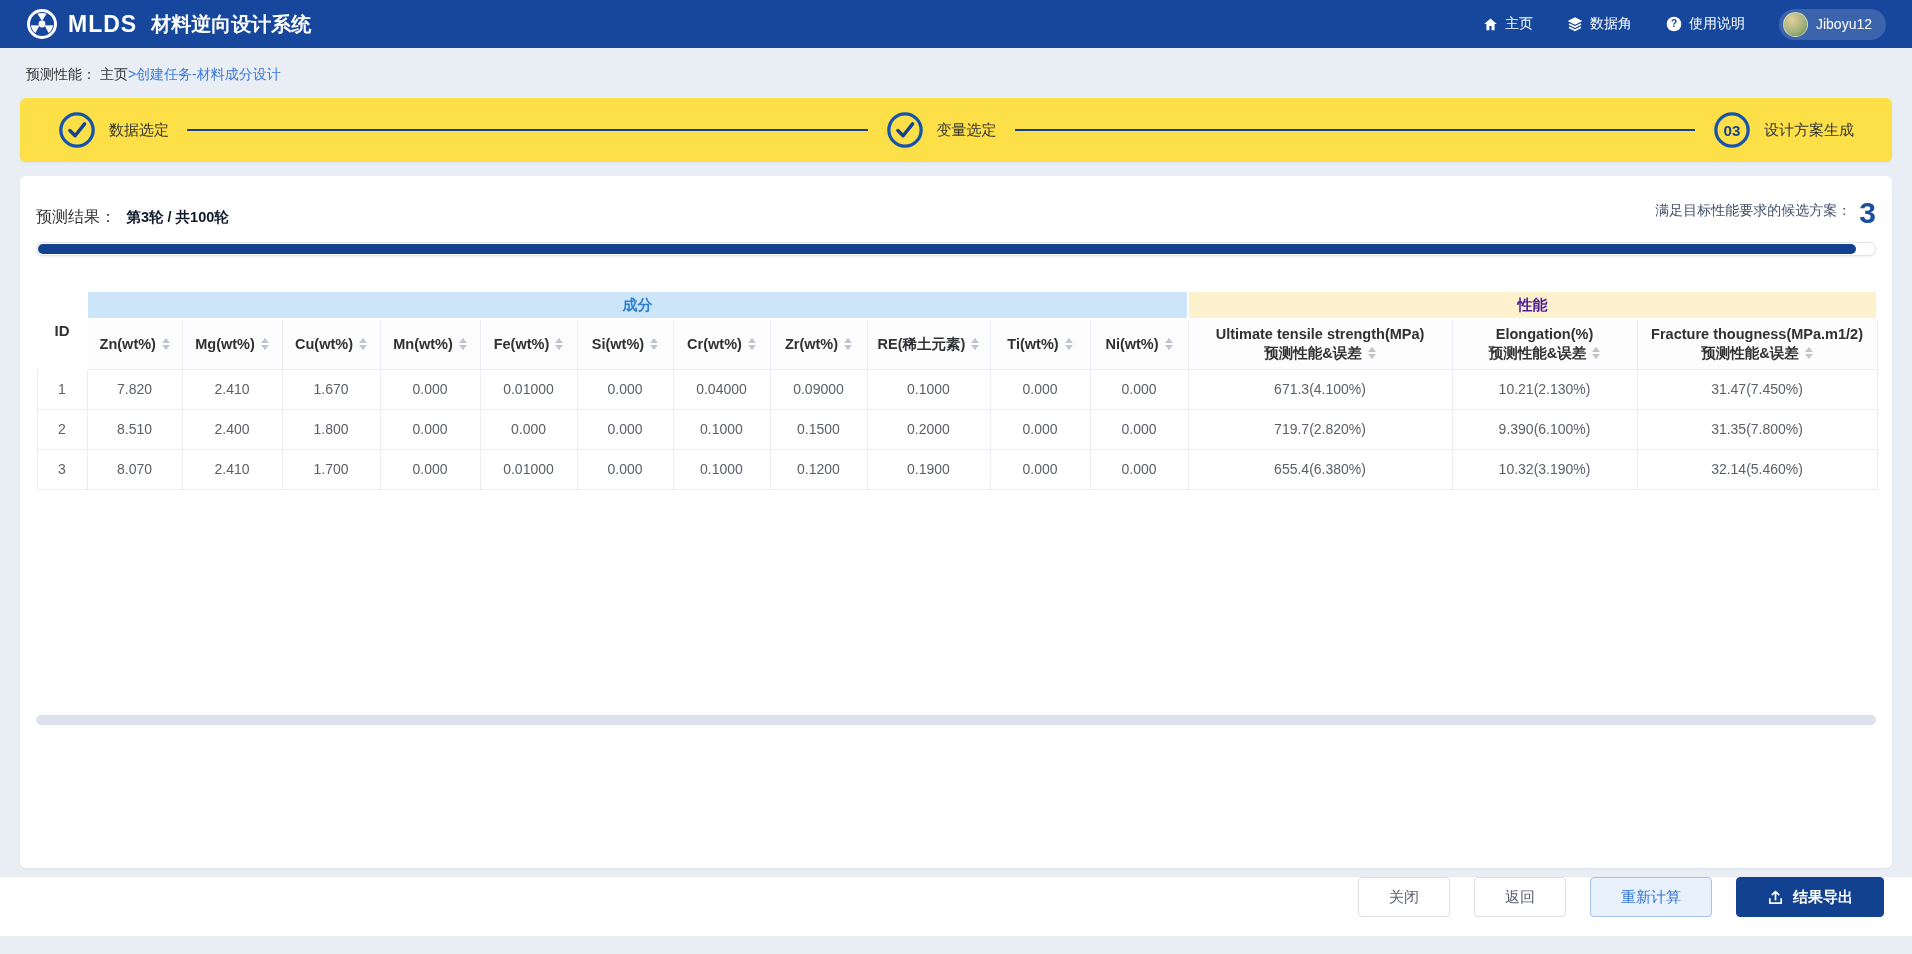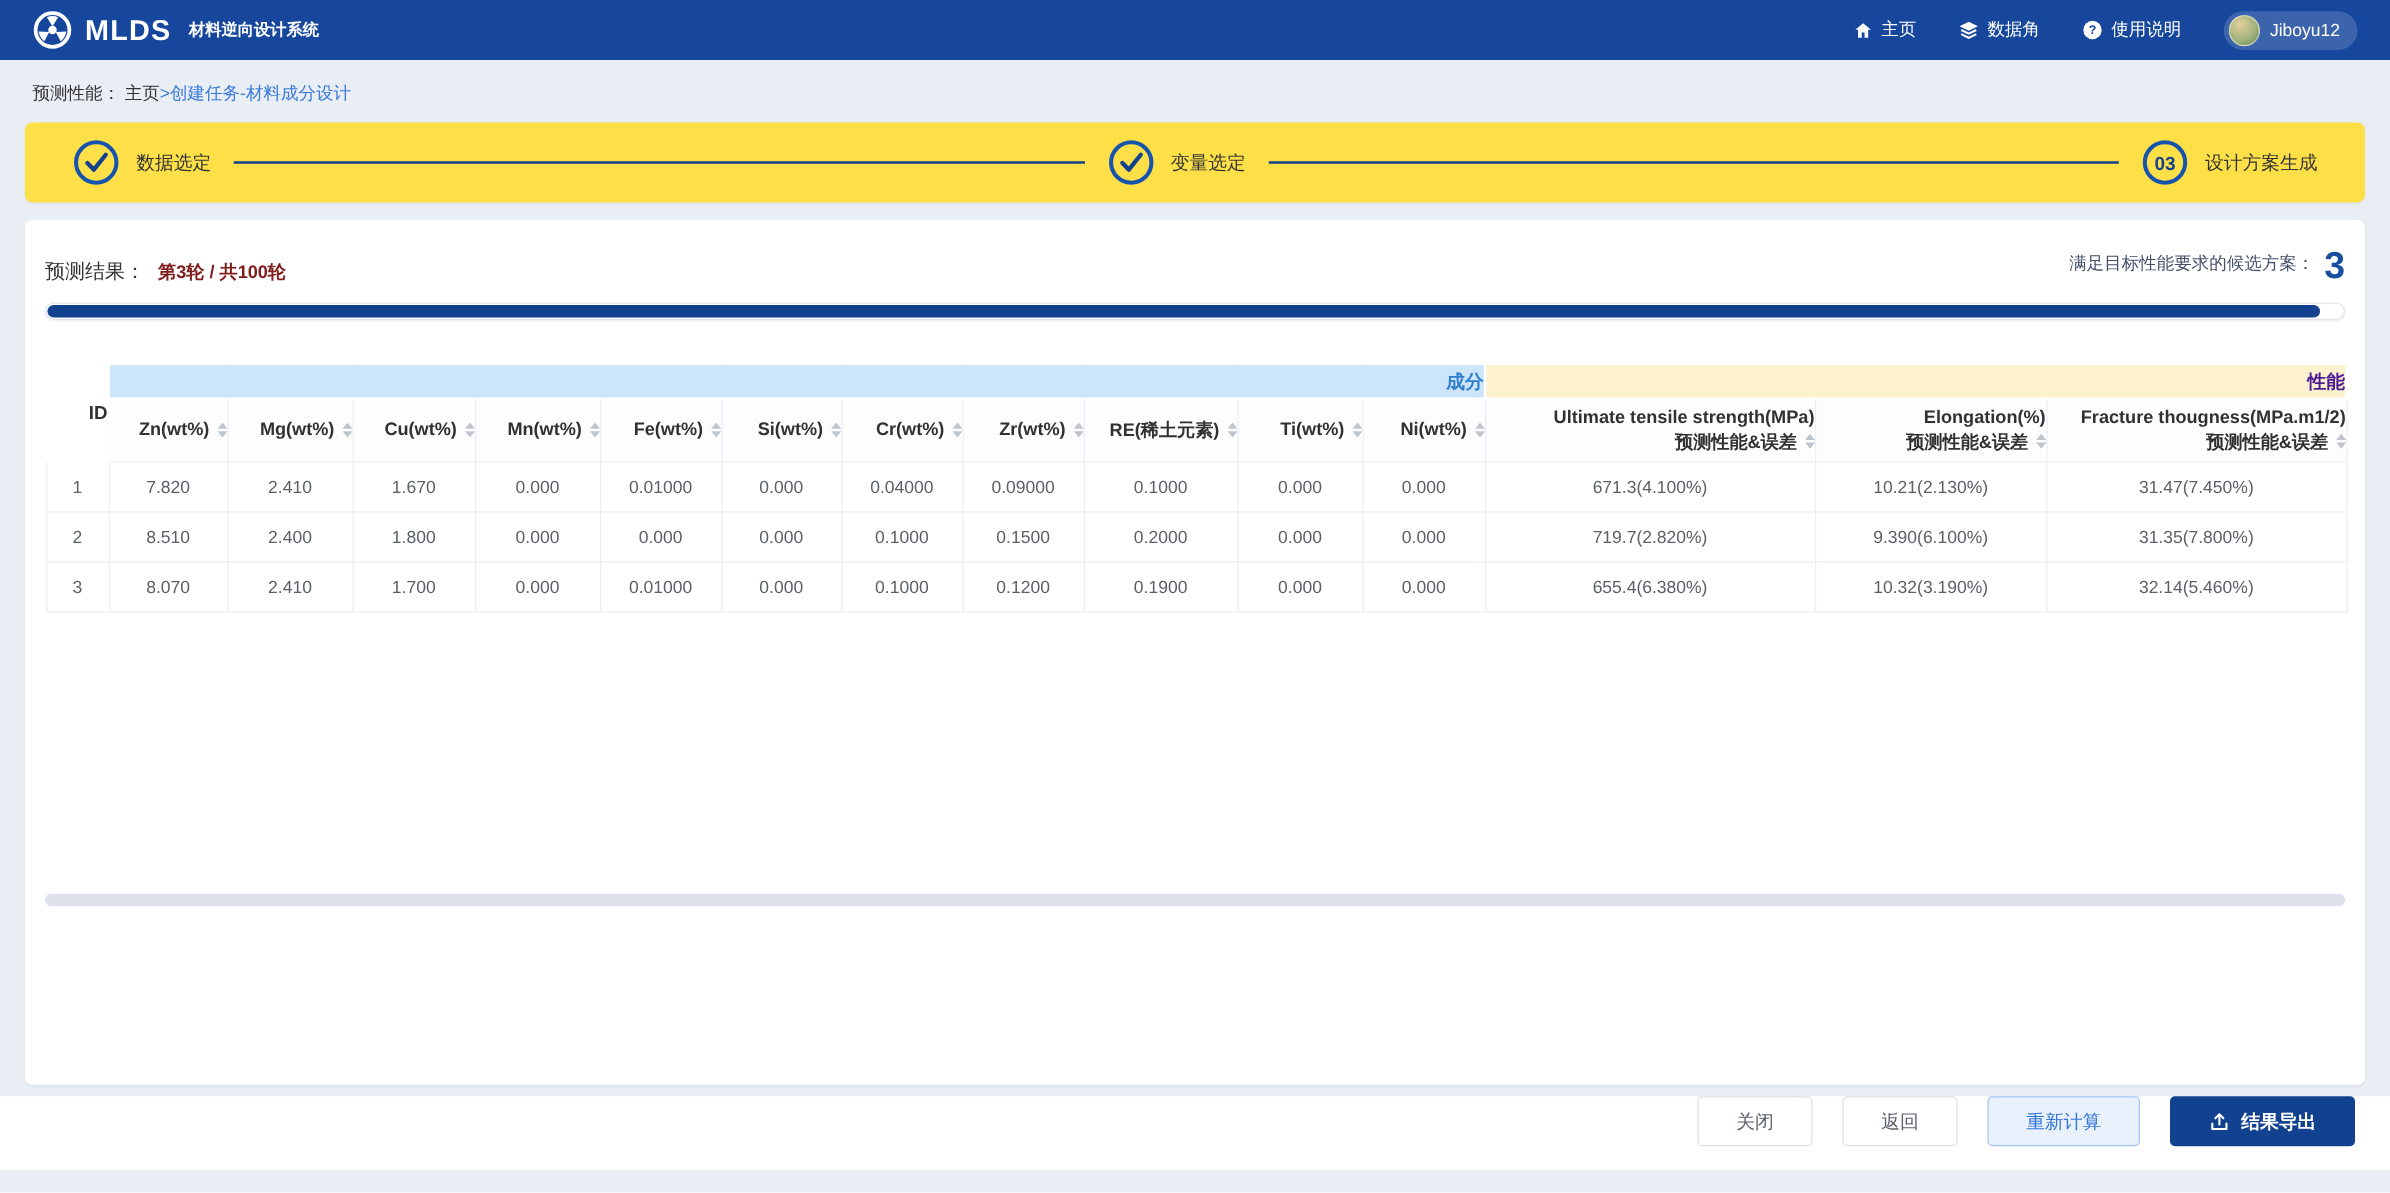--- a/index.html
+++ b/index.html
@@ -4,21 +4,21 @@
 <style>
   * { box-sizing: border-box; margin: 0; padding: 0; }
   html,body { width:1912px; height:954px; overflow:hidden; }
   body { font-family:"Liberation Sans","DejaVu Sans",sans-serif; background:#e9edf4; color:#333; }
 
   
   .navbar { height:48px; background:#16479c; display:flex; align-items:center; padding:0 26px; color:#fff;justify-content:center; }
   .brand { display:flex; align-items:center; gap:10px; }
   .brand .logo { width:32px; height:32px; flex:0 0 auto; }
   .brand .mlds { font-size:23px; font-weight:bold; letter-spacing:1px; }
-  .brand .appname { font-size:13px; font-weight:bold; margin-left:4px; }
+  .brand .appname { font-size:20px; font-weight:bold; margin-left:4px; }
   .nav-right { margin-left:auto; display:flex; align-items:center; gap:34px; }
   .nav-item { display:flex; align-items:center; gap:7px; font-size:14px; cursor:pointer; }
   .nav-item svg { display:block; }
   .user-chip { display:flex; align-items:center; gap:8px; background:rgba(255,255,255,.16); border-radius:16px; padding:3px 14px 3px 4px; font-size:14px; cursor:pointer; }
   .avatar { width:25px; height:25px; border-radius:50%; background:radial-gradient(circle at 35% 30%, #e4cf9a, #9db07a 60%, #5f7a4e); border:1px solid rgba(255,255,255,.5); }
 
   
   .breadcrumb { padding:18px 26px 12px; font-size:14px; color:#333; }
   .breadcrumb .link { color:#3a7ad9; cursor:pointer; }
 
@@ -30,31 +30,31 @@
   .step-icon { width:38px; height:38px; display:block; }
 
   
   .main-card { margin:14px 20px 0; background:#fff; border-radius:6px; height:692px; padding:10px 16px 0; box-shadow:0 1px 2px rgba(20,40,90,.05); position:relative; }
   .title-row { display:flex; align-items:center; padding:6px 0 2px; }
   .task-title { display:flex; align-items:center; gap:9px; font-size:17px; font-weight:bold; color:#333; white-space:nowrap; }
   .title-bar { width:4px; height:19px; background:#1a4fa0; border-radius:1px; }
   .task-desc { flex:1; text-align:right; font-size:13px; color:#9aa0ab; white-space:nowrap; overflow:hidden; padding-left:40px; margin-top:6px; }
   .pred-row { display:flex; align-items:flex-end; justify-content:space-between; padding:12px 0 2px; }
   .pred-left { font-size:16px; color:#333; }
-  .pred-round { color:#7f1d1d; font-weight:bold; font-size:14.5px; margin-left:6px; }
+  .pred-round { color:#0f172a; font-weight:bold; font-size:14.5px; margin-left:6px; }
   .pred-right { display:flex; align-items:center; gap:8px; }
   .cand-label { font-size:14px; color:#44506a; padding-bottom:4px; }
   .cand-value { font-size:30px; font-weight:bold; color:#1a4fa0; line-height:1; }
   .progress-track { margin-top:12px; height:14px; border-radius:8px; background:#fff; box-shadow:inset 0 0 0 1px #dfe4ef, 0 1px 2px rgba(20,40,90,.08); padding:2px; }
   .progress-fill { height:10px; border-radius:6px; background:#12418f; }
 
   
   table.results { width:100%; border-collapse:collapse; margin-top:34px; table-layout:fixed; }
   .results th, .results td { border:1px solid #ebeef5; text-align:center; }
-  .results thead th { color:#303133; font-weight:bold; font-size:14.5px; background:#fdfdfe;text-align:right; }
+  .results thead th { color:#303133; font-weight:bold; font-size:14.5px; background:#fdfdfe; }
   .results th.id-head { background:#fff; font-size:15px; }
   .results tr.group-row th { height:28px; font-size:15px; border:2px solid #fff; }
   .results th.comp-group { background:#cde5f8; color:#2f7fd1; border-radius:4px; }
   .results th.perf-group { background:#fdf1ce; color:#4c1d95; border-radius:4px; }
   .results tr.cols-row th { height:50px; }
   .results tbody td { height:40px; font-size:14px; color:#5b5f66; background:#fff; }
   .hdr-inner { display:inline-flex; align-items:center; gap:6px; cursor:pointer; }
   .perf-line2 { margin-top:2px; }
   .sort { display:inline-flex; flex-direction:column; gap:2px; }
   .sort i { display:block; width:0; height:0; border-left:4px solid transparent; border-right:4px solid transparent; }

